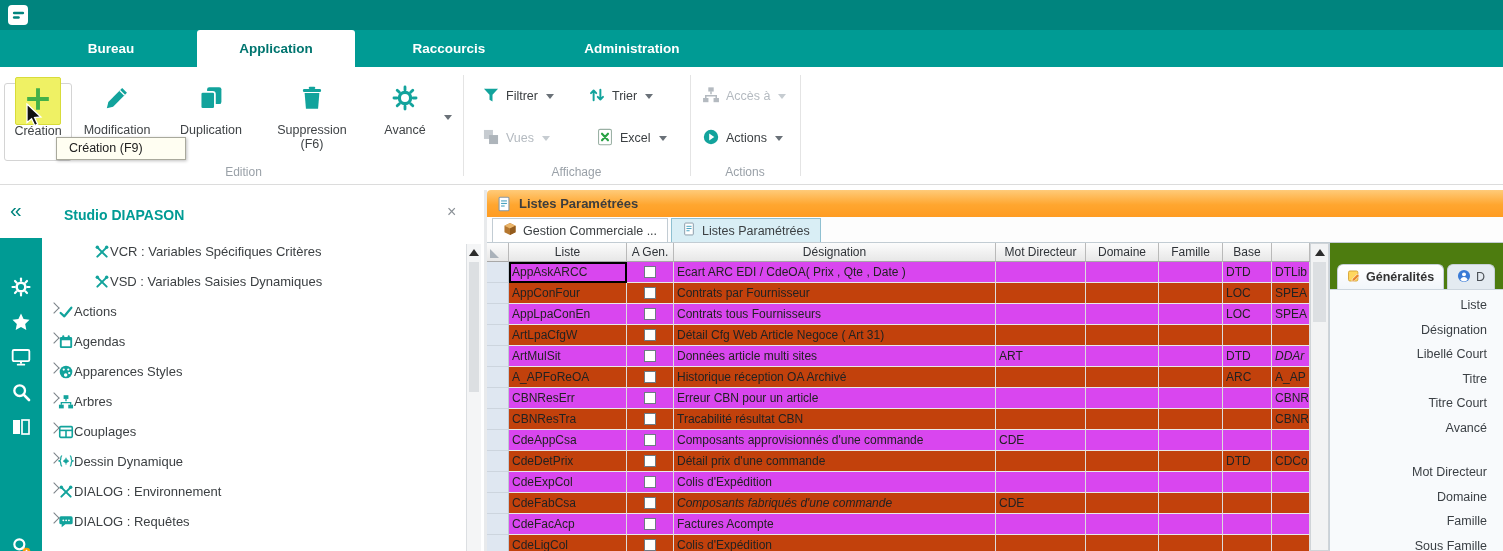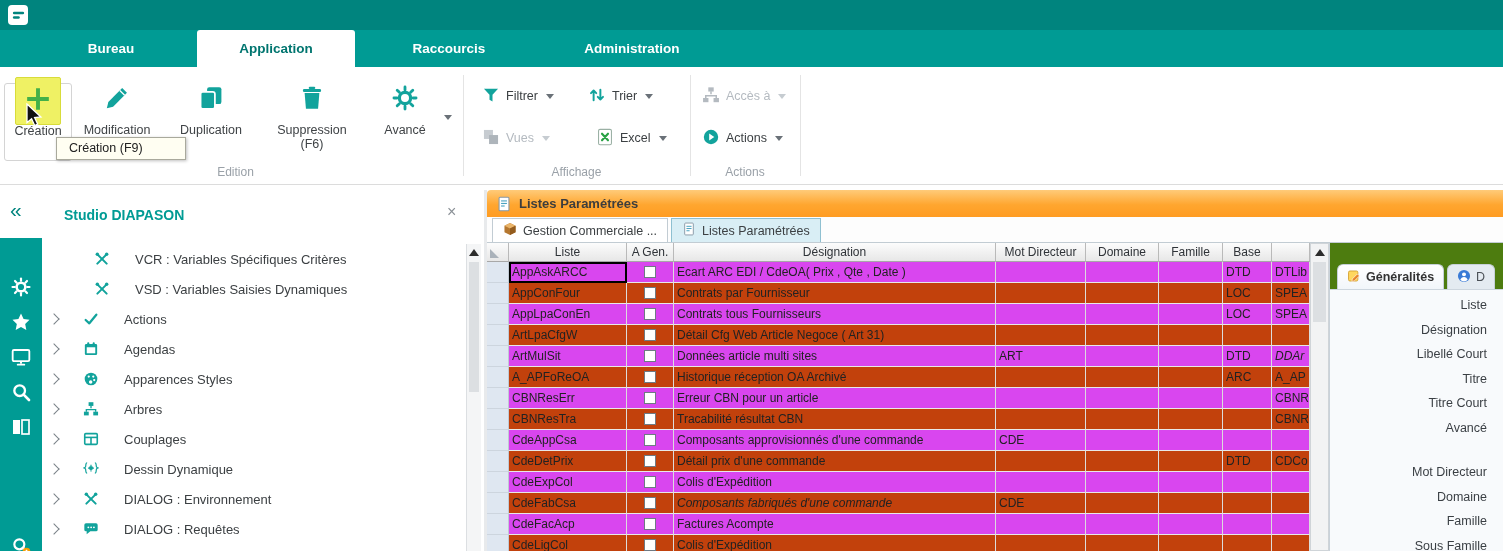--- a/index.html
+++ b/index.html
@@ -36,21 +36,21 @@
   
   .side-header{position:absolute;left:0;top:190px;width:484px;height:54px;background:#fff;}
   .collapse-btn{position:absolute;left:10px;top:8px;font-size:21px;color:#00847e;cursor:pointer;}
   .side-title{position:absolute;left:64px;top:17px;font-size:14px;font-weight:700;color:#009b94;}
   .close-btn{position:absolute;left:447px;top:13px;font-size:16px;color:#8a9096;cursor:pointer;}
   .rail{position:absolute;left:0;top:238px;width:42px;bottom:0;background:#009b94;display:flex;flex-direction:column;align-items:center;padding-top:39px;gap:15px;}
   .rail-icon{width:20px;height:20px;cursor:pointer;flex:none;}
   .rail-icon svg{width:20px;height:20px;}
   .rail-icon:nth-child(6){margin-top:84px;}
   .tree{position:absolute;left:42px;top:244px;width:424px;bottom:0;background:#fff;overflow:hidden;}
-  .tree-row{height:30px;display:flex;align-items:center;gap:25px;padding-left:8px;cursor:pointer;}
+  .tree-row{height:30px;display:flex;gap:0;padding-left:8px;cursor:pointer;}
   .tree-row.child{padding-left:52px;}
   .chev{width:8px;height:8px;border-right:1.6px solid #7a8288;border-bottom:1.6px solid #7a8288;transform:rotate(-45deg);flex:none;}
   .ticon{width:16px;height:16px;flex:none;}
   .ticon svg{width:16px;height:16px;}
   .tlabel{font-size:13px;color:#3c4043;white-space:nowrap;}
   .tree-scroll{position:absolute;left:466px;top:244px;width:15px;bottom:0;background:#f4f5f6;border-left:1px solid #dcdfe2;}
   .scroll-up{height:16px;display:flex;align-items:center;justify-content:center;cursor:pointer;}
   .tri-up{width:0;height:0;border-left:5px solid transparent;border-right:5px solid transparent;border-bottom:7px solid #2c2c2c;}
   .scroll-thumb{margin:2px 2px;height:130px;background:#dcdfe2;}
   .splitter{position:absolute;left:484px;top:190px;width:3px;bottom:0;background:#e8eaec;}
@@ -160,21 +160,21 @@
               <line x1="4.8" y1="4.8" x2="6.8" y2="6.8"></line>
               <line x1="17.2" y1="17.2" x2="19.2" y2="19.2"></line>
               <line x1="19.2" y1="4.8" x2="17.2" y2="6.8"></line>
               <line x1="6.8" y1="17.2" x2="4.8" y2="19.2"></line>
             </g>
           </svg>
       </span>
       <span class="blabel">Avancé</span>
     </div>
     <span class="caret" style="position:absolute;left:442px;top:48px"></span>
-    <div class="glabel" style="left:4px;width:463px">Edition</div>
+    <div class="glabel" style="left:12px;width:463px">Edition</div>
     <div class="rsep" style="left:463px"></div>
 
     <div class="smallbtn" style="left:482px;top:16px">
       <span><svg viewBox="0 0 24 24">
             <path d="M2.6 3.6h18.8L14 11.8v8.8l-4-2.2v-6.6z" fill="#12a39c"></path>
           </svg></span>
       <span>Filtrer</span>
         <span class="caret"></span>
     </div>
     <div class="smallbtn" style="left:588px;top:16px">

